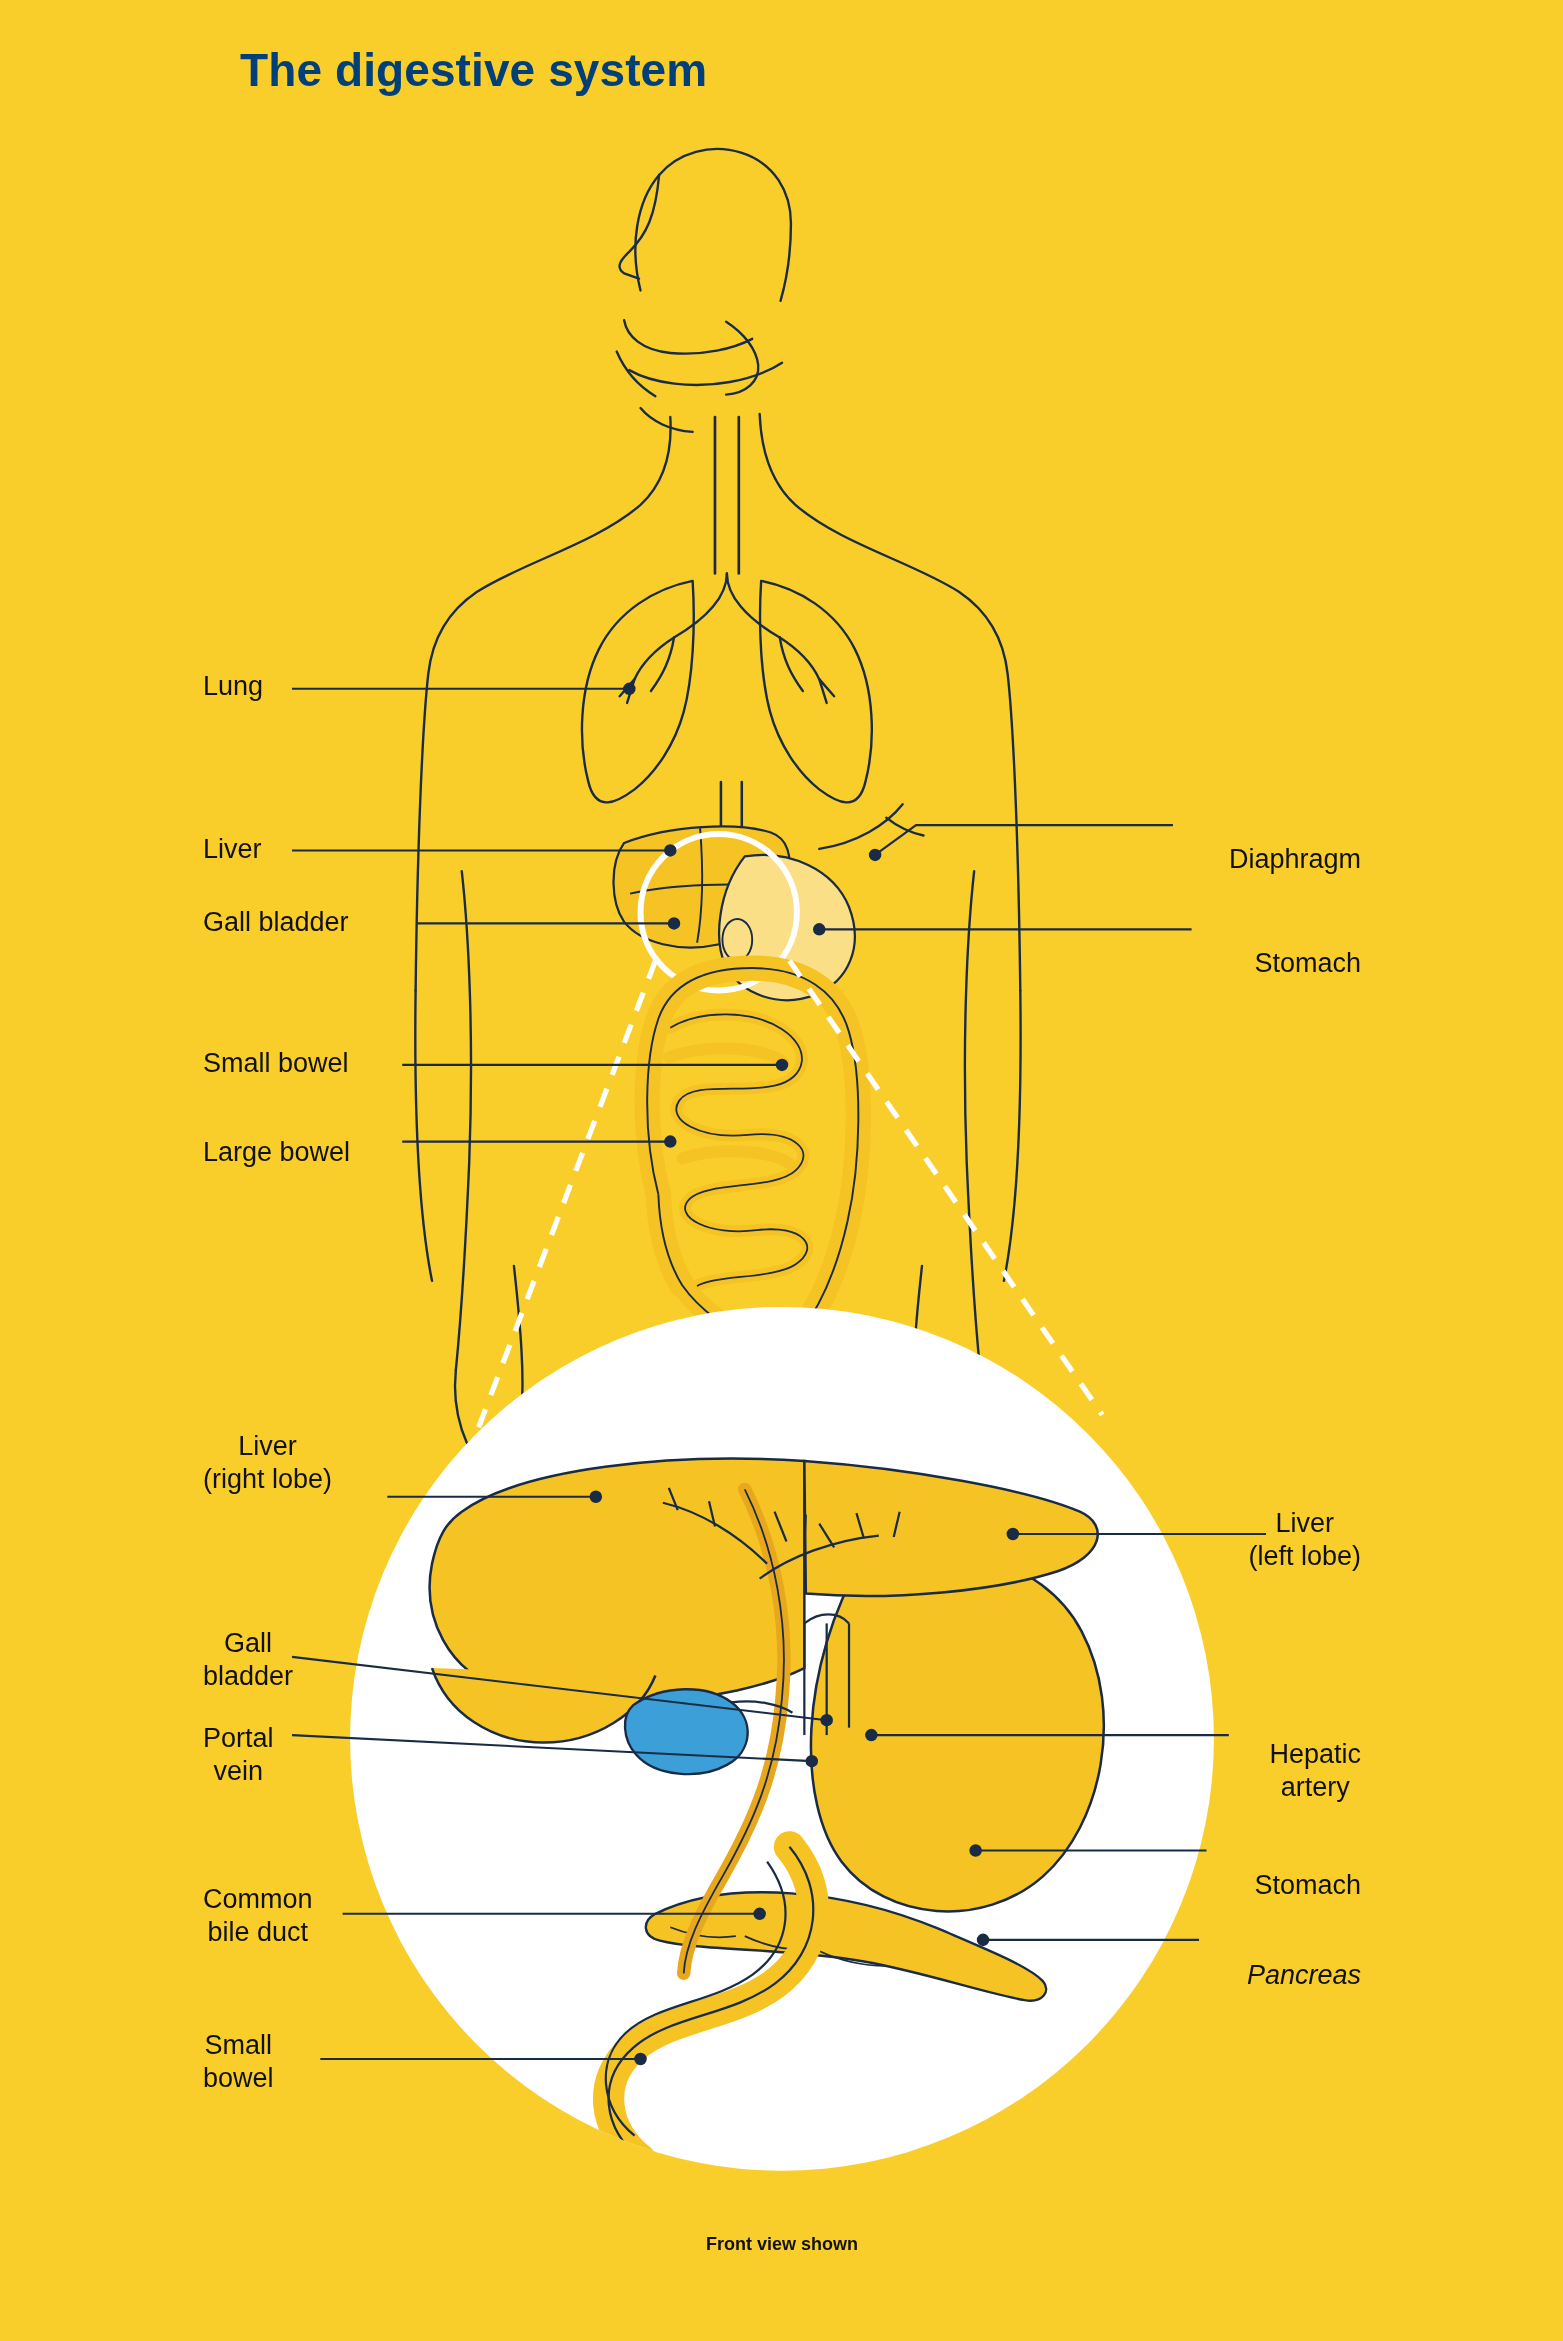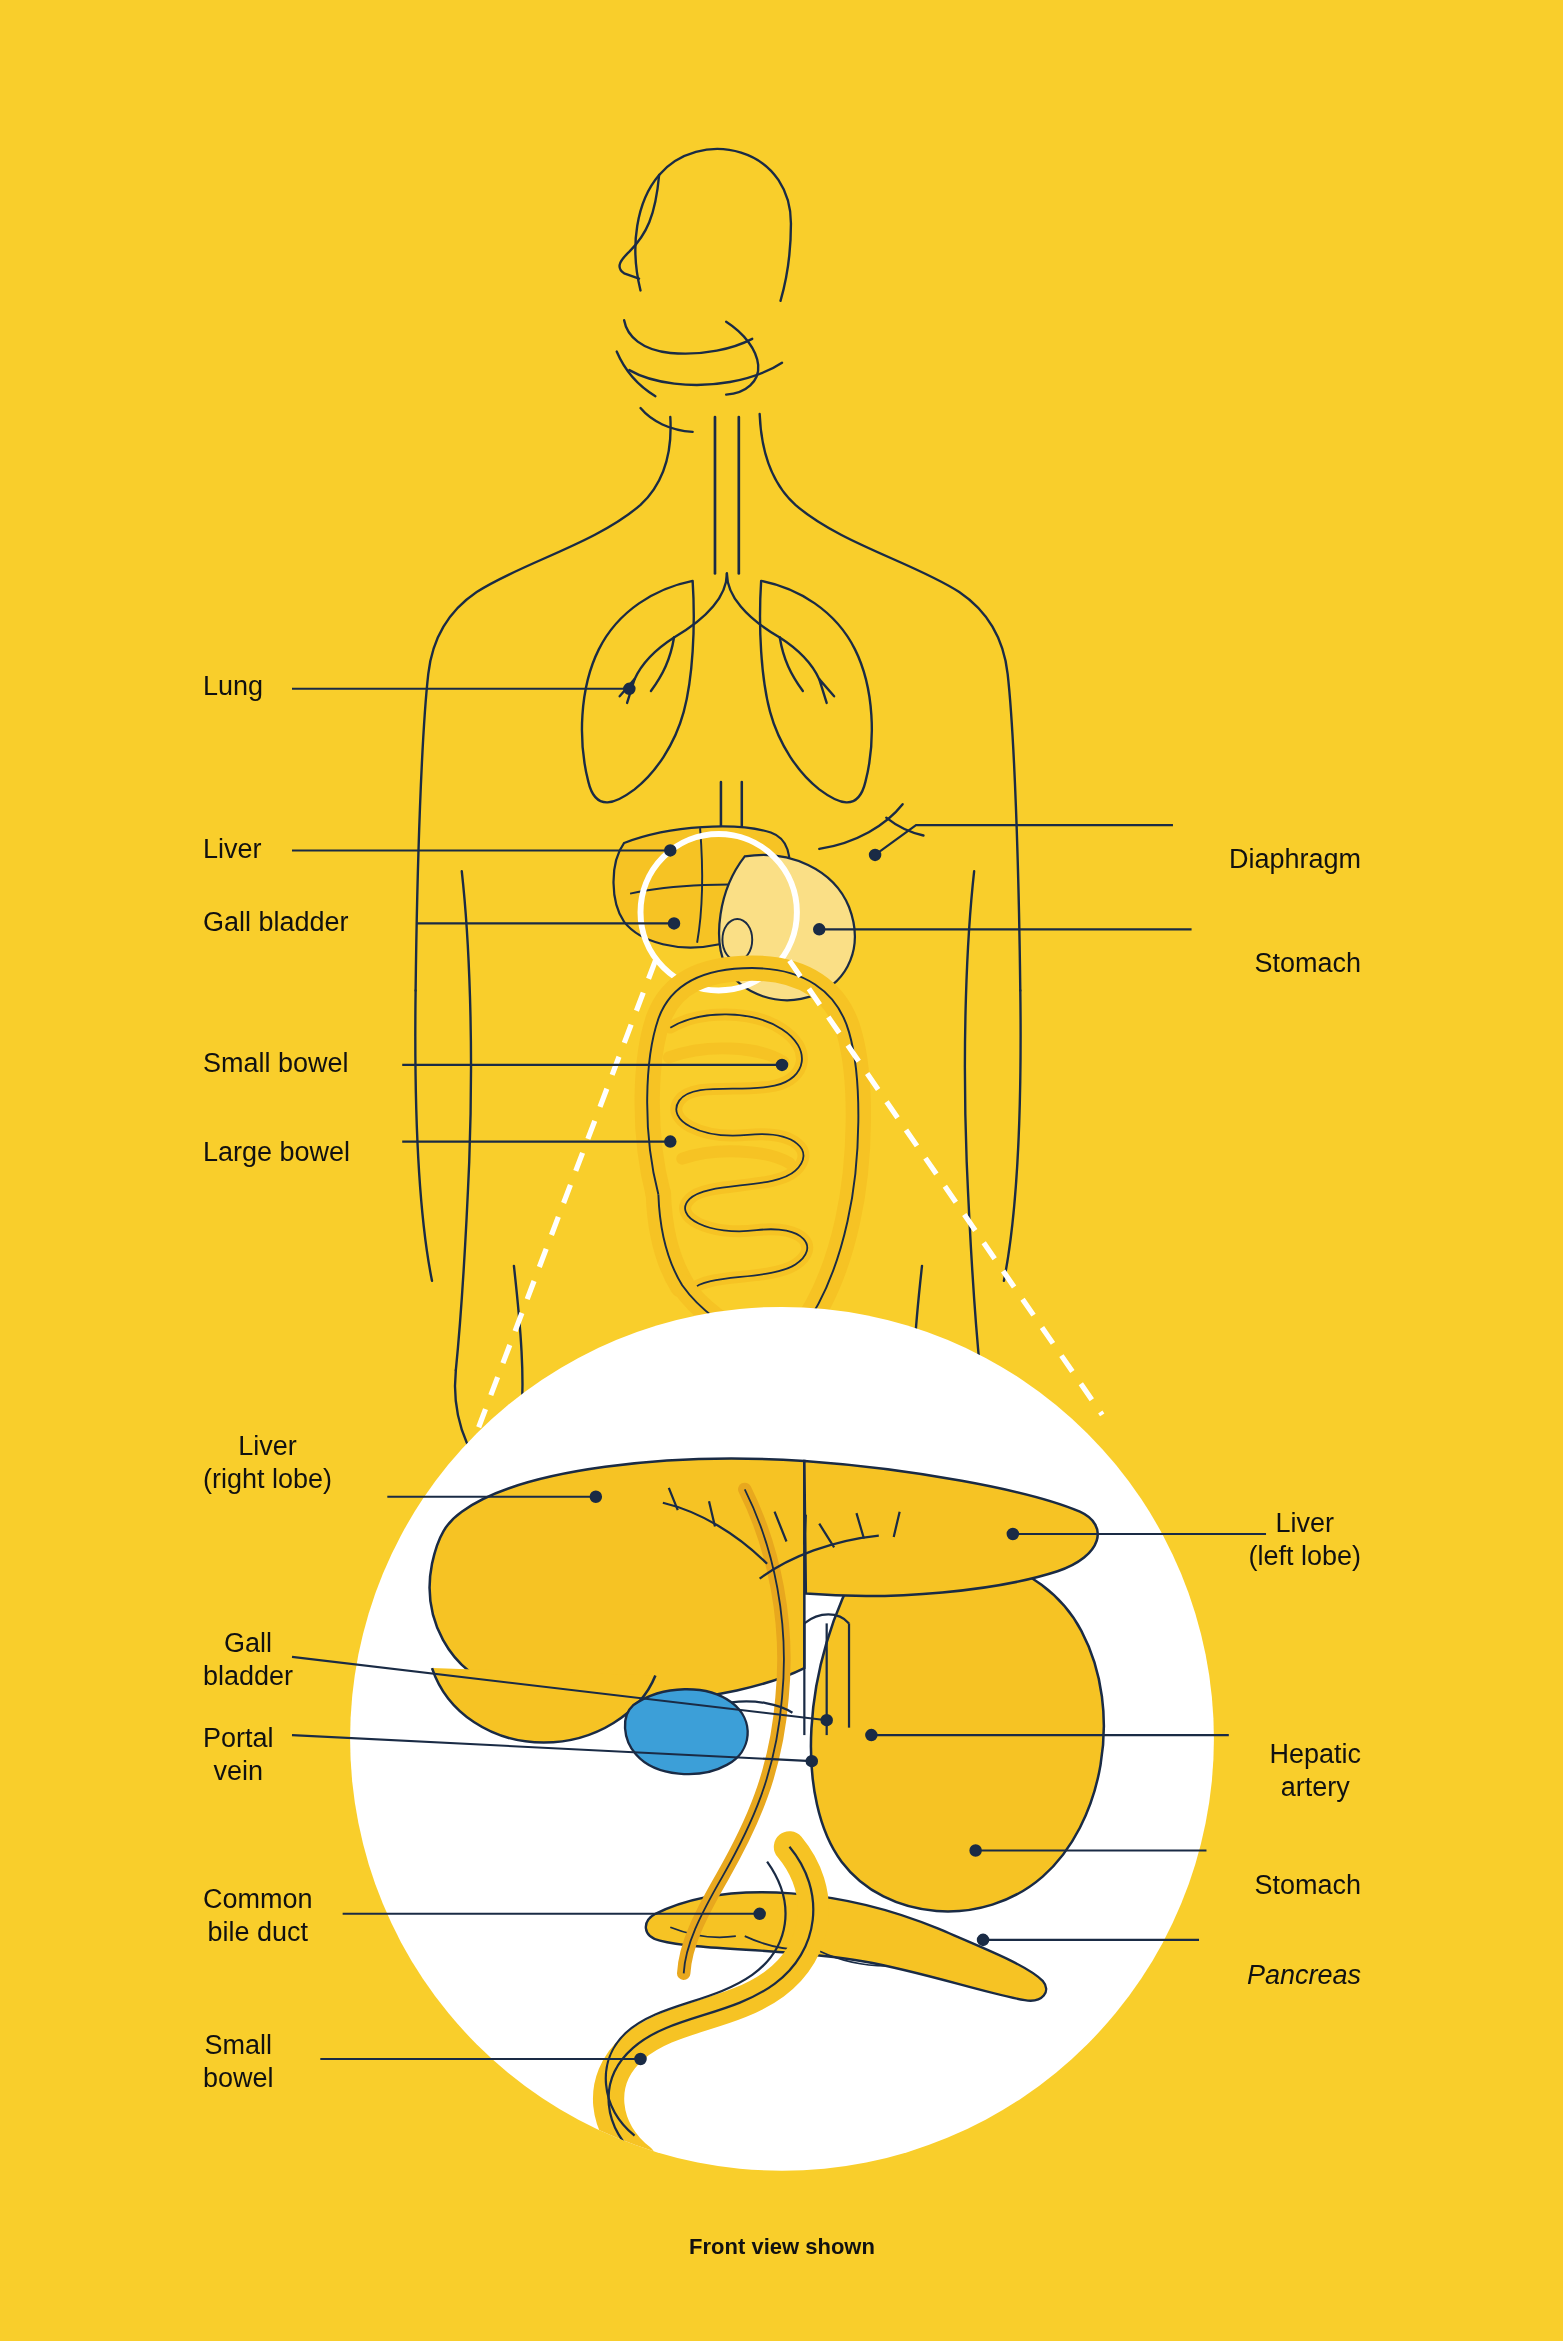--- a/index.html
+++ b/index.html
@@ -27,21 +27,21 @@
     font-weight: bold;
     color: #00407A;
     letter-spacing: 0.1px;
   }
   .footer {
     position: absolute;
     left: 0;
     right: 0;
     top: 2234px;
     text-align: center;
-    font-size: 22px;
+    font-size: 18px;
     font-weight: bold;
     color: #111111;
   }
   .label {
     position: absolute;
     font-size: 27px;
     color: #111111;
     line-height: 1.22;
     white-space: pre-line;
     text-align: center;
@@ -57,20 +57,21 @@
     width: 1564px;
     height: 2342px;
     pointer-events: none;
   }
 </style>
 </head>
 <body>
 
 <div class="canvas">
 
+  <div class="title">The digestive system</div>
 
   <svg class="overlay" viewBox="0 0 2100 3145">
     <defs>
       <clipPath id="circleClip">
         <circle cx="1050" cy="2335" r="580"></circle>
       </clipPath>
     </defs>
 
     <g stroke="#1A2B45" fill="none" stroke-width="3.2" stroke-linecap="round" stroke-linejoin="round">
 

